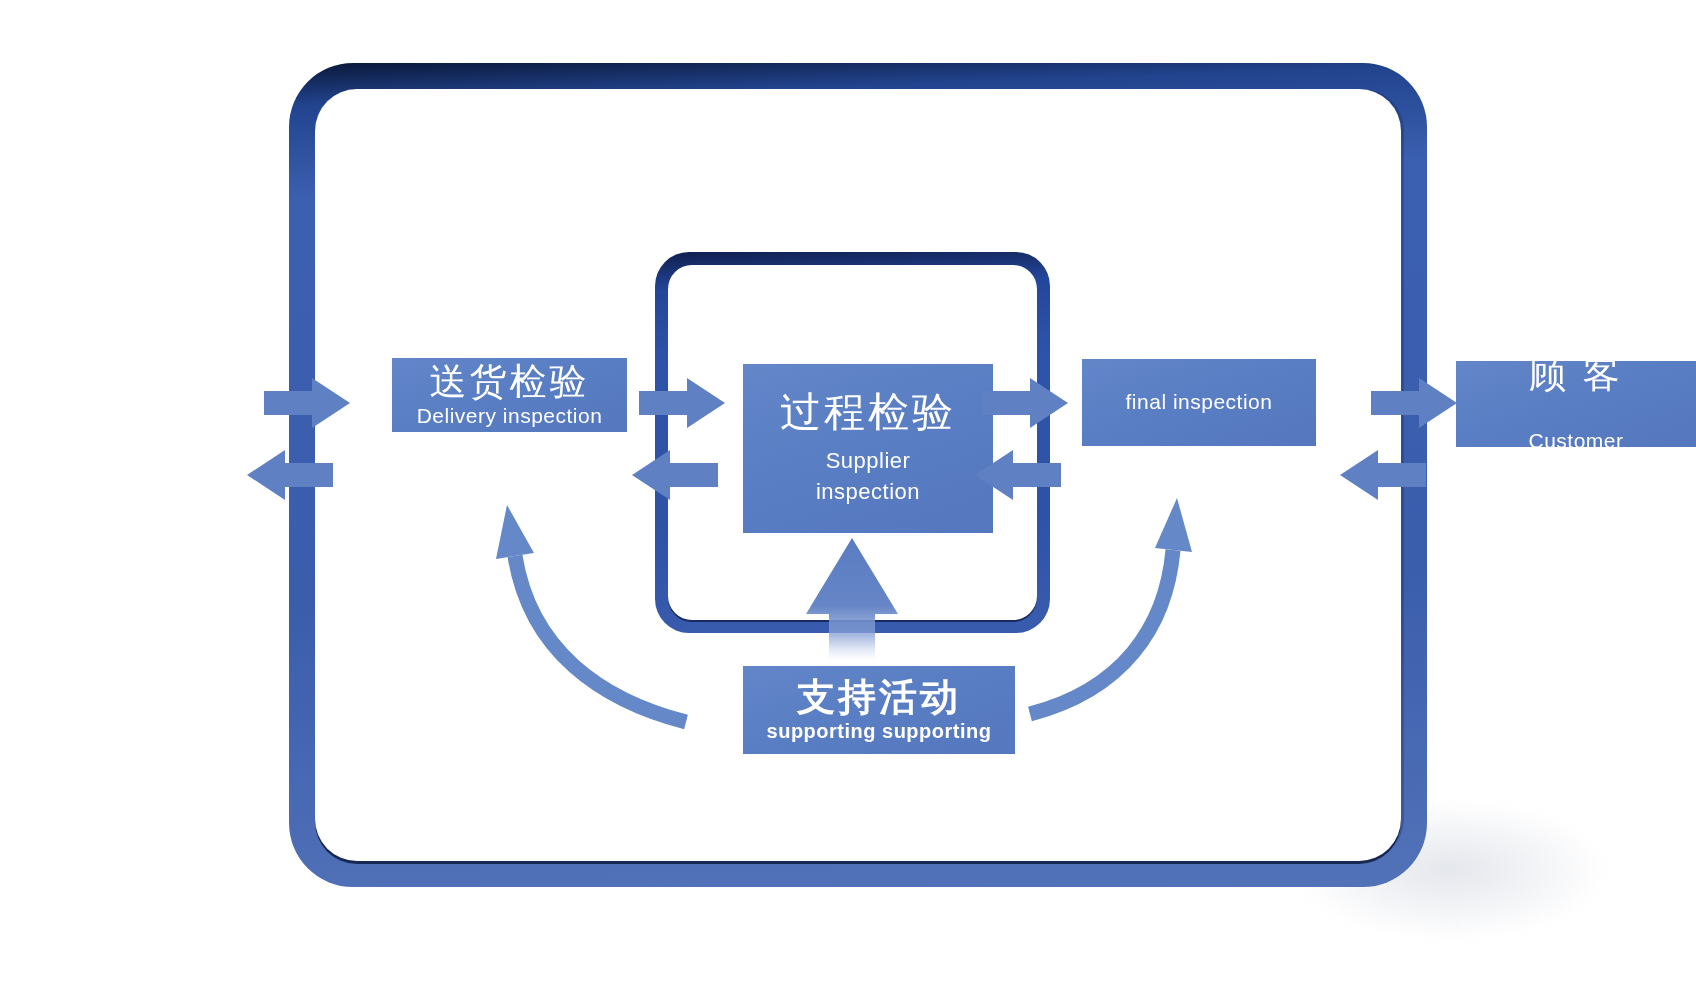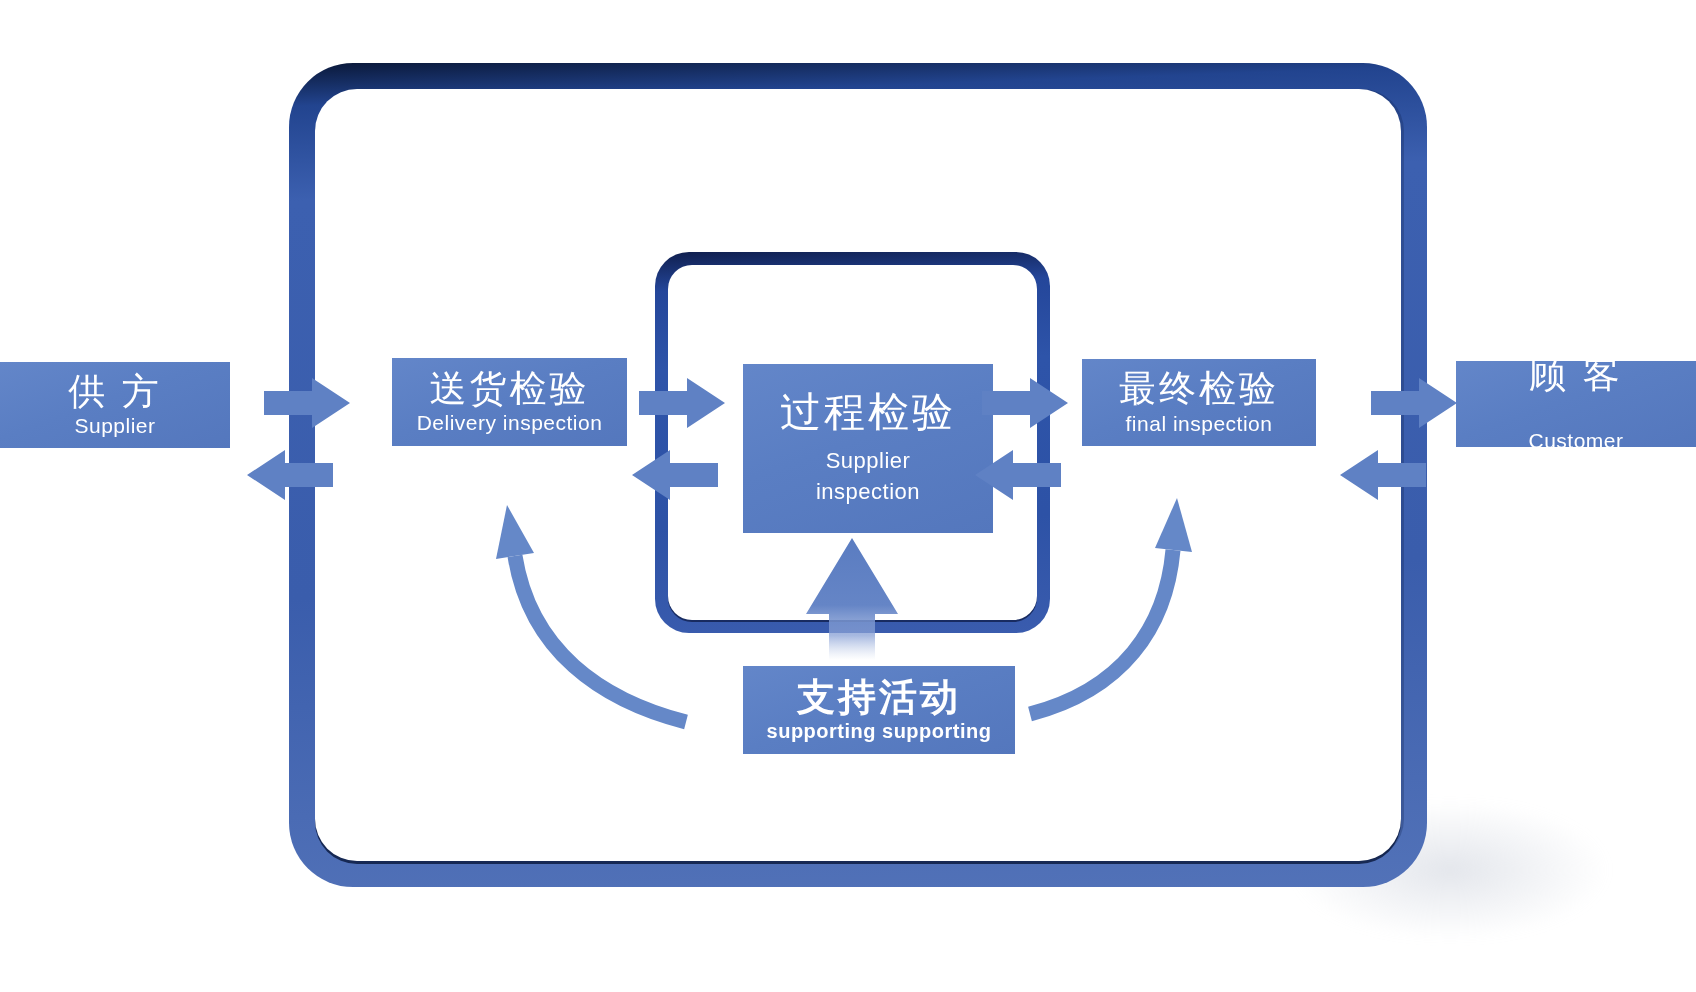--- a/index.html
+++ b/index.html
@@ -30,21 +30,21 @@
   }
   
   .node{
     position:absolute;z-index:4;color:#ffffff;text-align:center;
     display:flex;flex-direction:column;align-items:center;justify-content:center;
     background:linear-gradient(160deg,#6386c9 0%,#5a7ec3 45%,#5477bd 100%);
   }
   .node .zh{font-size:37px;letter-spacing:3px;line-height:1.15;}
   .node .en{font-size:21px;letter-spacing:.5px;line-height:1.25;}
   .node-supplier{left:0;top:362px;width:230px;height:86px;}
-  .node-delivery{left:392px;top:358px;width:235px;height:88px;}
+  .node-delivery{left:392px;top:358px;width:235px;height:74px;}
   .node-process{left:743px;top:364px;width:250px;height:169px;}
   .node-process .zh{font-size:41px;margin-bottom:10px;}
   .node-process .en{font-size:22px;line-height:1.4;}
   .node-final{left:1082px;top:359px;width:234px;height:87px;}
   .node-customer{left:1456px;top:361px;width:240px;height:86px;gap:32px;}
   .node-support{left:743px;top:666px;width:272px;height:88px;font-weight:bold;}
   .node-support .zh{font-size:38px;}
   .node-support .en{font-size:20px;}
   
   .arrow-layer{position:absolute;left:0;top:0;width:1696px;height:992px;z-index:6;pointer-events:none;}
@@ -63,38 +63,33 @@
   <div class="smudge"></div>
 
   <div class="outer-frame">
     <div class="outer-frame-inner"></div>
   </div>
 
   <div class="inner-frame">
     <div class="inner-frame-inner"></div>
   </div>
 
-  <div class="node node-supplier">
-    <div class="zh">供 方</div>
-    <div class="en">Supplier</div>
-  </div>
 
   <div class="node node-delivery">
     <div class="zh">送货检验</div>
     <div class="en">Delivery inspection</div>
   </div>
 
   <div class="node node-process">
     <div class="zh">过程检验</div>
     <div class="en">Supplier</div>
     <div class="en">inspection</div>
   </div>
 
   <div class="node node-final">
-    <div class="zh">最终检验</div>
     <div class="en">final inspection</div>
   </div>
 
   <div class="node node-customer">
     <div class="zh">顾 客</div>
     <div class="en">Customer</div>
   </div>
 
   <div class="node node-support">
     <div class="zh">支持活动</div>

